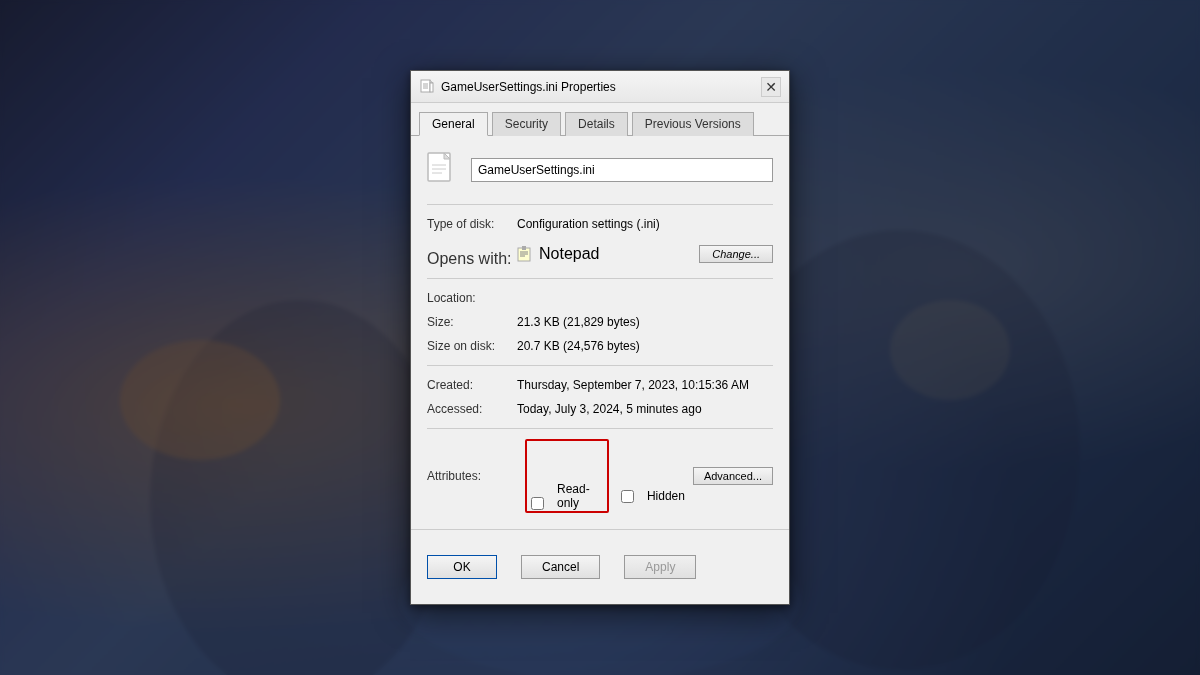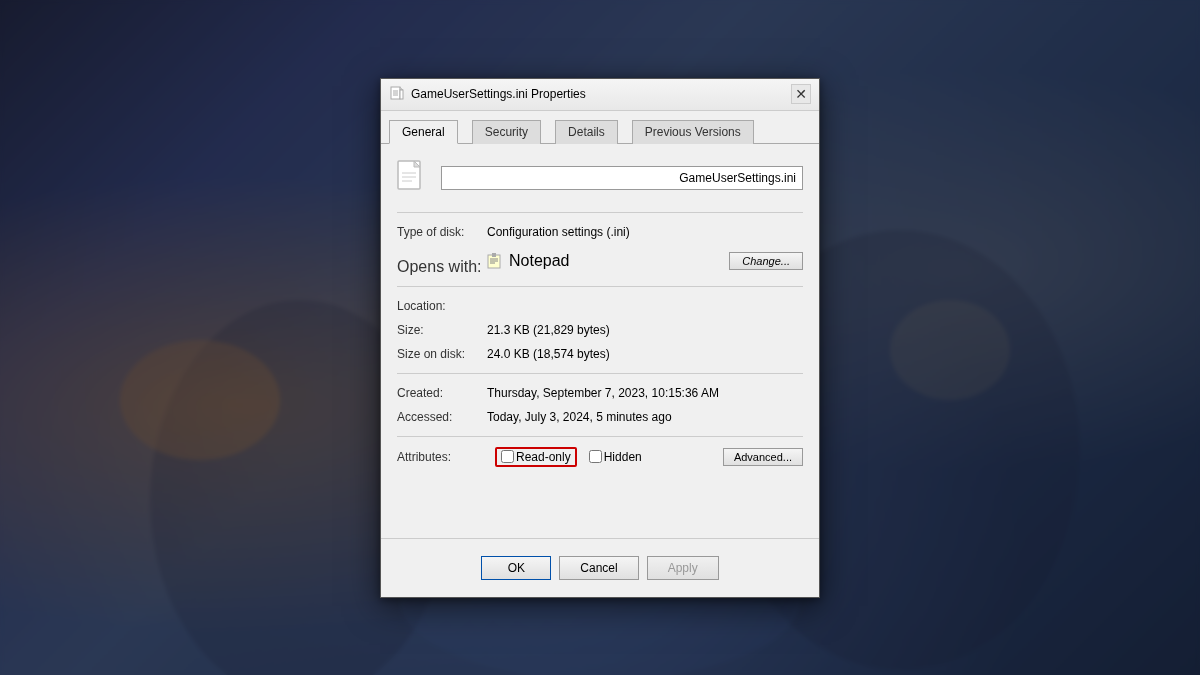--- a/index.html
+++ b/index.html
@@ -42,21 +42,21 @@
       display: flex;
       align-items: center;
       justify-content: center;
     }
 
     
     .dialog {
       background: #f0f0f0;
       border: 1px solid #555;
       box-shadow: 0 8px 32px rgba(0,0,0,0.6), 0 2px 8px rgba(0,0,0,0.4);
-      width: 440px;
+      width: 380px;
       min-height: 520px;
       display: flex;
       flex-direction: column;
     }
 
     
     .titlebar {
       background: linear-gradient(180deg, #f5f5f5 0%, #e8e8e8 100%);
       border-bottom: 1px solid #ccc;
       display: flex;
@@ -101,21 +101,21 @@
       gap: 0;
     }
 
     .tab {
       padding: 4px 12px;
       font-size: 12px;
       cursor: pointer;
       border: 1px solid #aaa;
       border-bottom: none;
       background: #ddd;
-      margin-right: 14px;
+      margin-right: 4px;
       color: #333;
       position: relative;
       top: 1px;
     }
 
     .tab.active {
       background: #f0f0f0;
       border-bottom: 1px solid #f0f0f0;
       color: #000;
       z-index: 1;
@@ -143,21 +143,20 @@
       position: relative;
     }
 
     .filename-input {
       flex: 1;
       border: 1px solid #999;
       background: white;
       padding: 3px 6px;
       font-size: 12px;
       height: 24px;
-      text-align: right;
     }
 
     
     .divider {
       border: none;
       border-top: 1px solid #ccc;
       margin: 10px 0;
     }
 
     
@@ -239,23 +238,24 @@
 
     .checkbox-group {
       display: flex;
       align-items: center;
       gap: 12px;
       flex: 1;
     }
 
     .checkbox-item {
       display: flex;
-      align-items: flex-start;
-      gap: 2px;
-      font-size: 12px;
+      align-items: flex-end;
+      gap: 13px;
+      font-size: 12px;
+      margin-top: 40px;
     }
 
     .checkbox-item input[type="checkbox"] {
       width: 13px;
       height: 13px;
     }
 
     .readonly-wrapper {
       display: inline-flex;
       align-items: center;
@@ -269,24 +269,24 @@
       padding: 2px 10px;
       font-size: 11px;
       background: linear-gradient(180deg, #f5f5f5, #e0e0e0);
       border: 1px solid #999;
       cursor: pointer;
       margin-left: auto;
     }
 
     
     .footer {
-      padding: 17px 16px;
-      display: flex;
-      justify-content: center;
-      gap: 8px;
+      padding: 25px 16px;
+      display: flex;
+      justify-content: flex-start;
+      gap: 24px;
       background: #f0f0f0;
       border-top: 1px solid #ccc;
     }
 
     .footer-btn {
       padding: 4px 20px;
       font-size: 12px;
       background: linear-gradient(180deg, #f5f5f5, #e0e0e0);
       border: 1px solid #999;
       cursor: pointer;
@@ -391,21 +391,21 @@
         <span class="prop-label">Location:</span>
       </div>
 
       <div class="prop-row">
         <span class="prop-label">Size:</span>
         <span class="prop-value">21.3 KB (21,829 bytes)</span>
       </div>
 
       <div class="prop-row">
         <span class="prop-label">Size on disk:</span>
-        <span class="prop-value">24.0 KB (18,574 bytes)</span>
+        <span class="prop-value">20.7 KB (24,576 bytes)</span>
       </div>
 
       <hr class="divider">
 
       <div class="prop-row">
         <span class="prop-label">Created:</span>
         <span class="prop-value">Thursday, September 7, 2023, 10:15:36 AM</span>
       </div>
 
 

